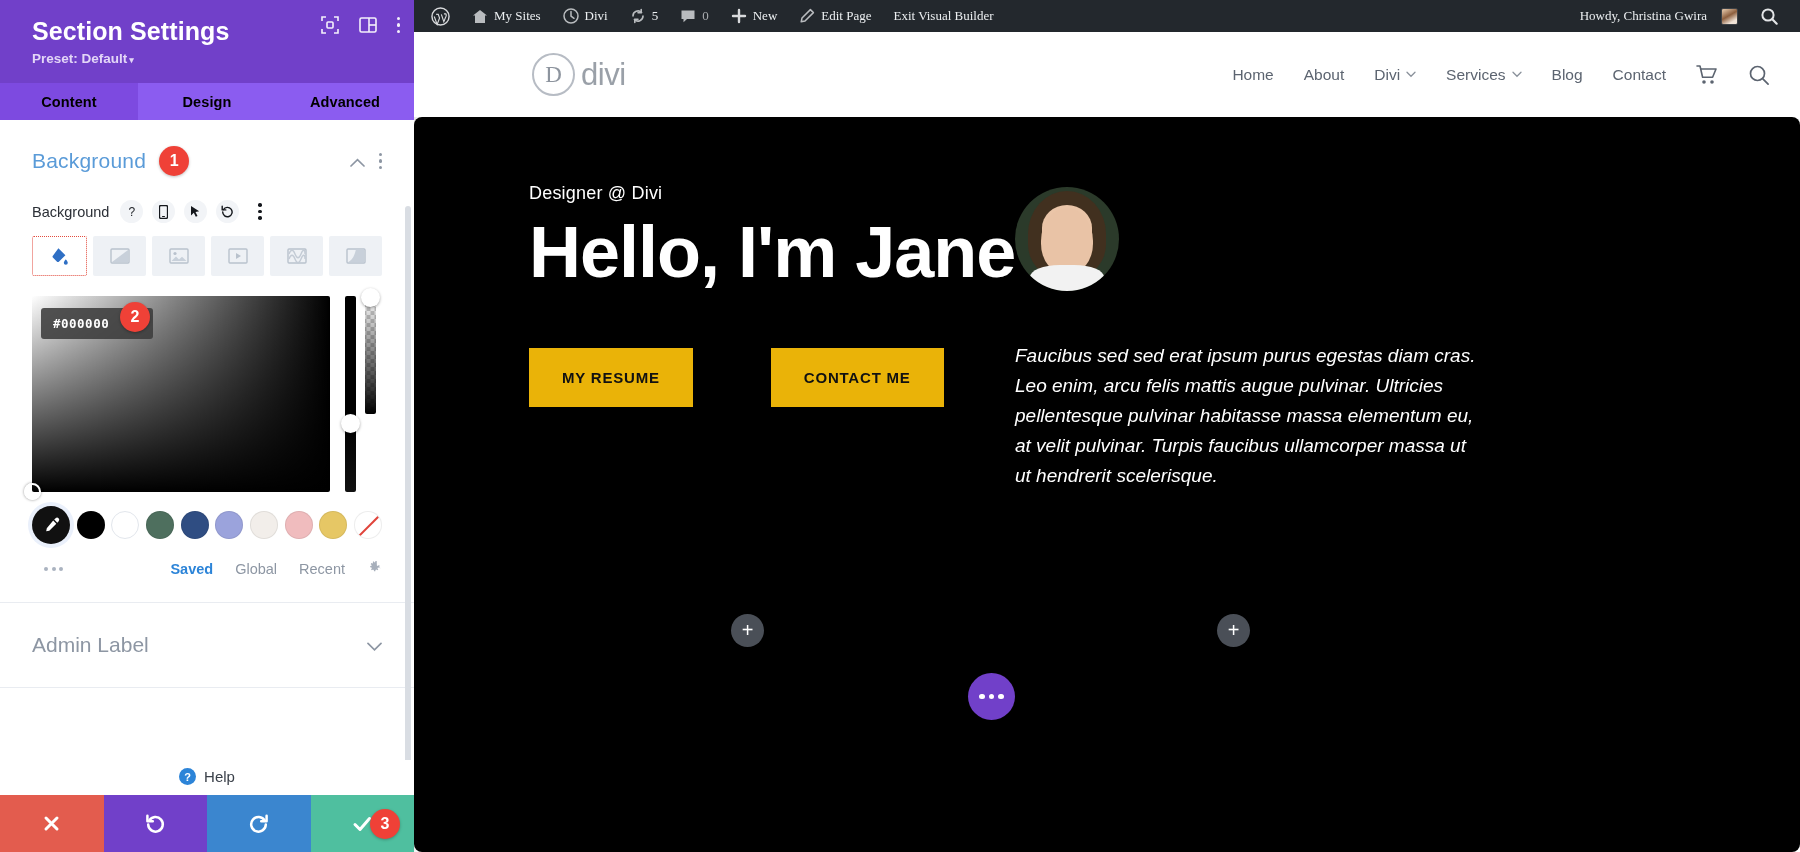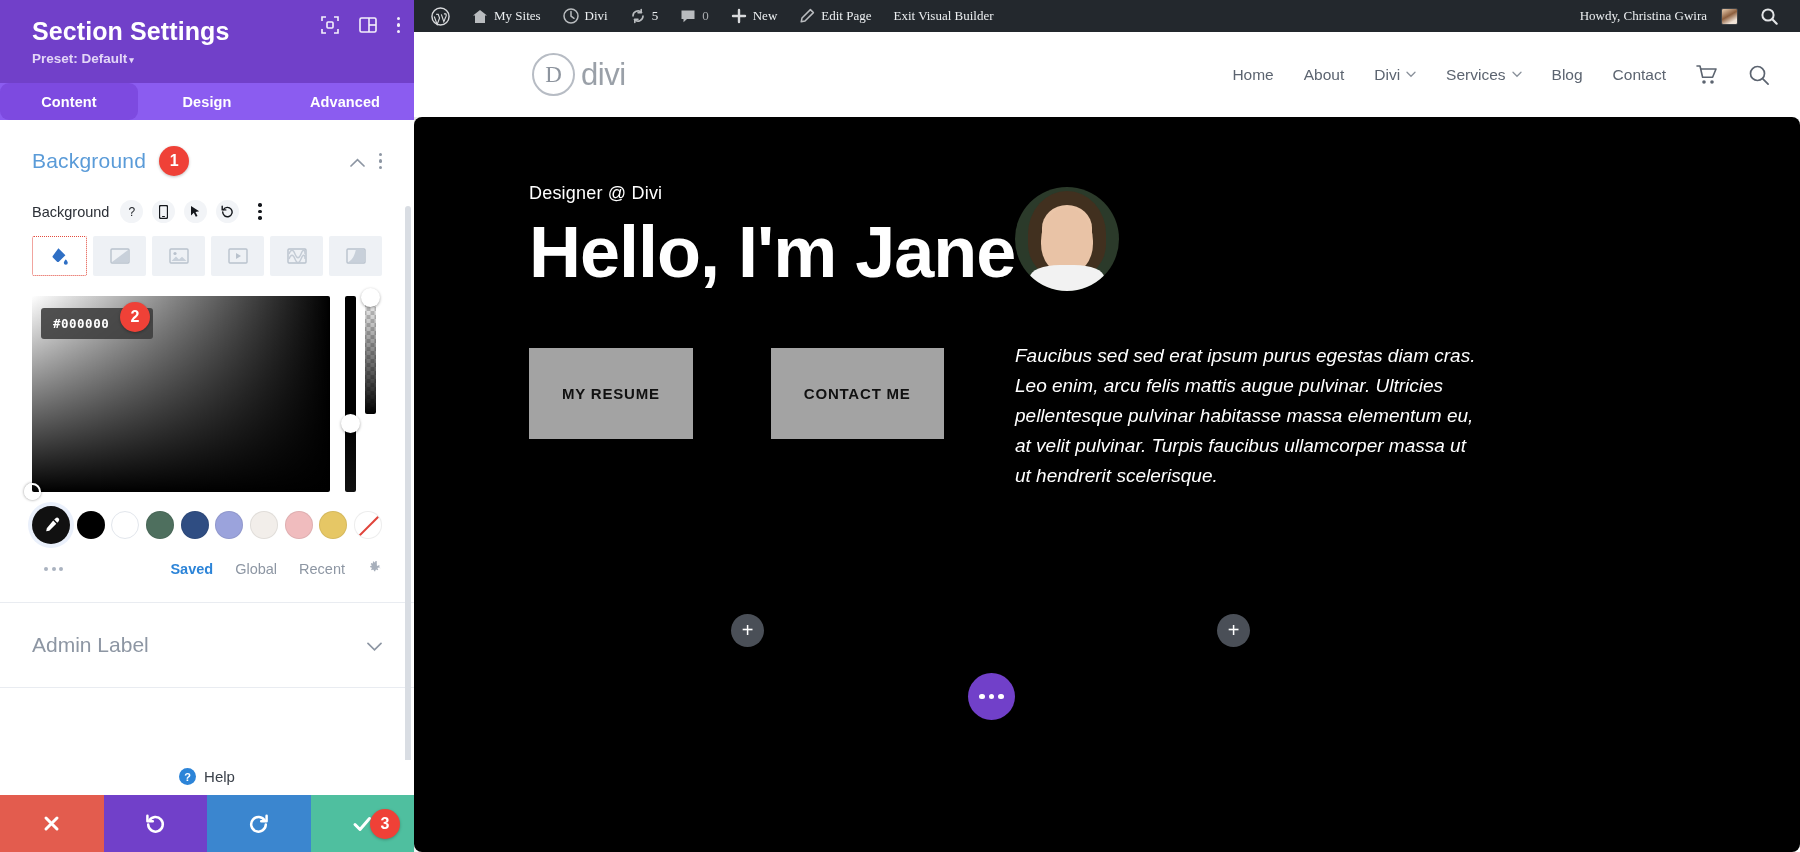--- a/index.html
+++ b/index.html
@@ -40,23 +40,22 @@
   }
   .head-icons .hi { color: #fff; opacity: .92; line-height: 0; cursor: pointer; }
   .kebab-dots { display: flex; flex-direction: column; gap: 3px; align-items: center; }
   .kebab-dots i { width: 3.5px; height: 3.5px; border-radius: 50%; background: #fff; display: block; }
 
   .panel-tabs {
     display: flex; background: #8b5cf0; height: 37px;
   }
   .panel-tab {
     flex: 1; display: flex; align-items: center; justify-content: center;
-    color: #ffffff; font-size: 14.5px; font-weight: 600; cursor: pointer;
+    color: #000000; font-size: 14.5px; font-weight: 600; cursor: pointer;
     letter-spacing: .1px;
-    border-radius: 9px;
   }
   .panel-tab.active { background: #7d4ae0; }
 
   .panel-body { flex: 1; overflow: hidden; position: relative; background: #fff; }
 
   .scrollbar {
     position: absolute; right: 3px; top: 86px; width: 6px; height: 580px;
     background: #d9dde3; border-radius: 4px;
   }
 
@@ -263,22 +262,22 @@
     background: #000; overflow: hidden; border-radius: 8px;
   }
   .hero-left { position: absolute; left: 115px; top: 66px; width: 560px; }
   .eyebrow { color: #fff; font-size: 18px; letter-spacing: .2px; }
   .hero-h1 {
     color: #fff; font-size: 72px; font-weight: 700; letter-spacing: -1px;
     margin-top: 11px; line-height: 1.05;
   }
   .btn-row { display: flex; gap: 78px; margin-top: 57px; }
   .hero-btn {
-    background: #a3a3a3; color: #111; font-size: 15px; font-weight: 700;
-    letter-spacing: .8px; padding: 37px 33px; cursor: pointer;
+    background: #eab308; color: #111; font-size: 15px; font-weight: 700;
+    letter-spacing: .8px; padding: 21px 33px; cursor: pointer;
     display: inline-flex; align-items: center; justify-content: center;
   }
   .hero-right { position: absolute; left: 601px; top: 70px; width: 560px; }
   .portrait {
     width: 104px; height: 104px; border-radius: 50%; overflow: hidden;
     position: relative; background: #2b3a2a;
   }
   .portrait .face {
     position: absolute; left: 50%; top: 52%; transform: translate(-50%,-50%);
     width: 52px; height: 66px; border-radius: 50% 50% 46% 46%;

